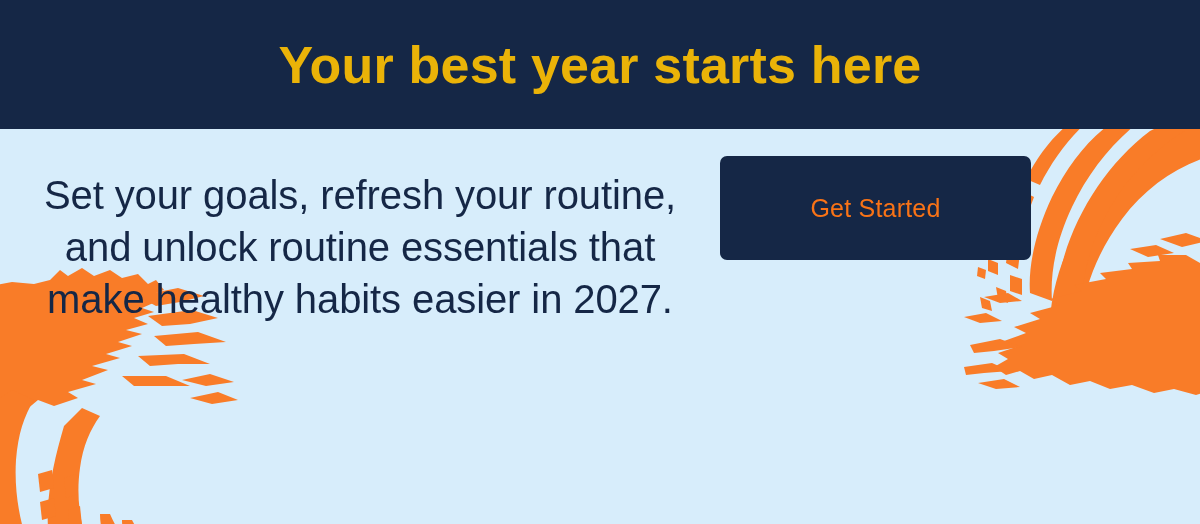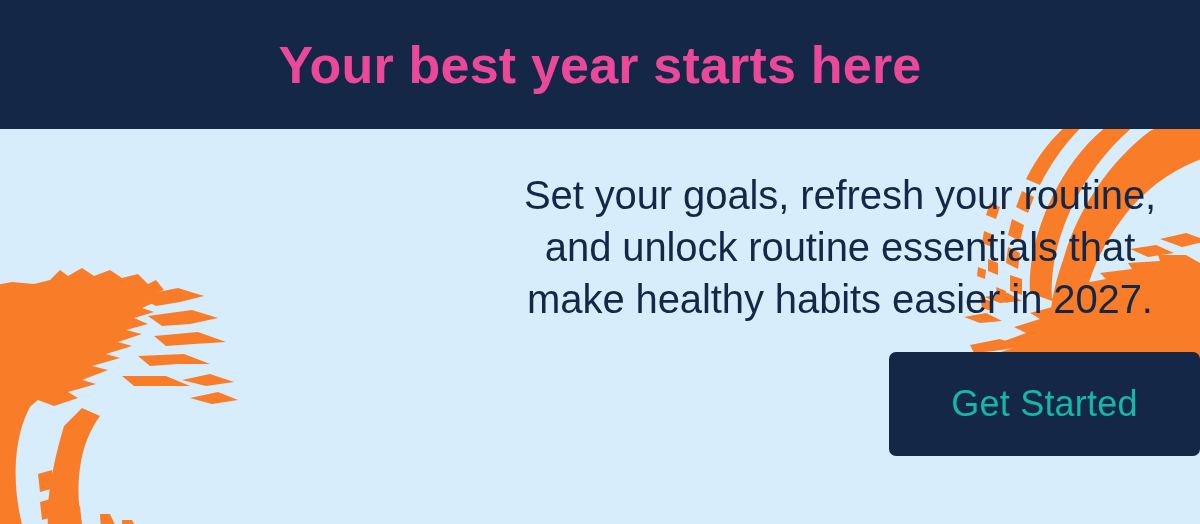--- a/index.html
+++ b/index.html
@@ -27,21 +27,21 @@
     top: 0;
     width: 1200px;
     height: 129px;
     background: #152746;
     display: flex;
     align-items: center;
     justify-content: center;
     z-index: 5;
   }
   .header-title {
-    color: #ec4899;
+    color: #eab308;
     font-family: "Liberation Sans", sans-serif;
     font-size: 52px;
     font-weight: 600;
     letter-spacing: 0.2px;
     line-height: 1;
     white-space: nowrap;
     margin: 0;
   }
 
   
@@ -76,22 +76,22 @@
   .brush svg { display: block; width: 100%; height: 100%; }
 
   
   .content {
     position: absolute;
     left: 0;
     top: 0;
     width: 1200px;
     height: 370px;
     display: flex;
-    flex-direction: column;
-    align-items: flex-end;
+    flex-direction: row;
+    align-items: flex-start;
     z-index: 3;
   }
 
   .subhead {
     margin: 0;
     padding-top: 40px;
     width: 720px;
     text-align: center;
     color: #152746;
     font-family: "Liberation Sans", sans-serif;
@@ -105,25 +105,25 @@
   .cta-wrap {
     margin-top: 27px;
   }
   .cta-button {
     display: inline-flex;
     align-items: center;
     justify-content: center;
     width: 311px;
     height: 104px;
     background: #152746;
-    color: #14b8a6;
+    color: #f97316;
     border: none;
     border-radius: 7px;
     font-family: "Liberation Sans", sans-serif;
-    font-size: 36px;
+    font-size: 25px;
     font-weight: 500;
     letter-spacing: 0.2px;
     cursor: pointer;
     padding: 0;
   }
 </style>
 </head>
 <body>
 
 <div class="banner">

